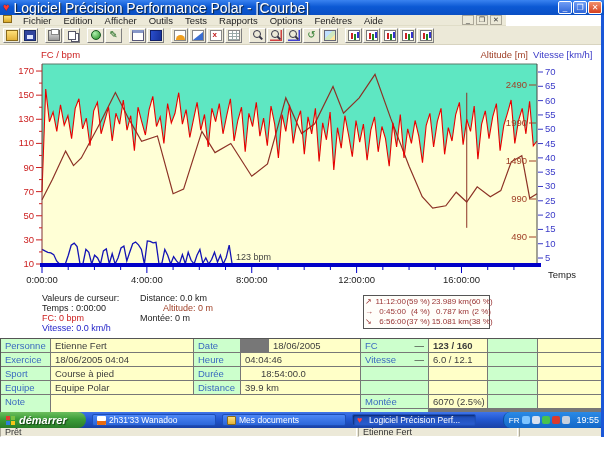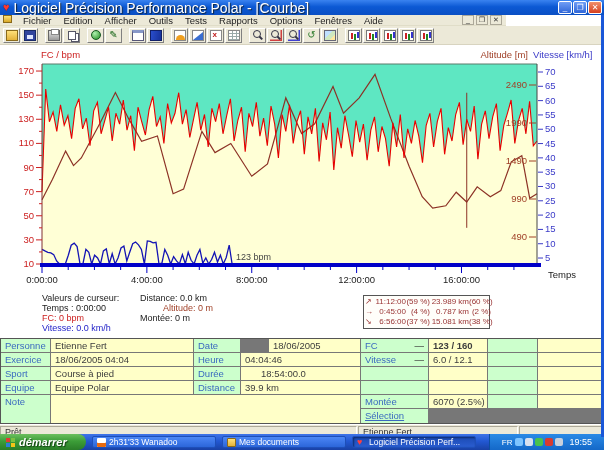--- a/index.html
+++ b/index.html
@@ -101,37 +101,37 @@
   .tcell.v{background:#ffffc8;color:#3d3d3d;}
   .tcell .dash{color:#333;}
 
   
   #statusbar{position:absolute;left:0;top:424px;width:604px;height:13px;background:#ece9d8;
     border-top:1px solid #fff;font-size:9px;color:#333;}
   .sb-panel{position:absolute;top:1px;height:11px;border:1px solid;border-color:#aca899 #fff #fff #aca899;
     padding:0 4px;line-height:10px;white-space:nowrap;}
 
   
-  #taskbar{position:absolute;left:0;top:434px;width:604px;height:16px;
+  #taskbar{position:absolute;left:0;top:412px;width:604px;height:16px;
     background:linear-gradient(#3f74e8,#2258d2 45%,#1941a5);display:flex;align-items:stretch;}
   #start-btn{width:86px;background:linear-gradient(#6cbf5e,#3c9d38 45%,#2a7d28);
     border-radius:0 8px 8px 0;display:flex;align-items:center;padding-left:6px;gap:4px;
     color:#fff;font-size:11px;font-style:italic;font-weight:bold;text-shadow:1px 1px 1px #154015;}
   .winflag{display:inline-grid;grid-template-columns:4px 4px;grid-template-rows:4px 4px;gap:1px;}
   .winflag i{display:block;}
   .task-btn{width:124px;margin-left:6px;margin-top:2px;margin-bottom:2px;border-radius:2px;
     background:linear-gradient(#4b86f5,#2c66d9);border:1px solid #1e4fb8;
     display:flex;align-items:center;gap:3px;padding:0 4px;color:#fff;font-size:8.5px;white-space:nowrap;overflow:hidden;}
   .task-btn.active{background:linear-gradient(#1c4bb4,#2a5dd0);box-shadow:inset 1px 1px 2px #0d2a70;}
   .task-ic{width:9px;height:9px;flex:0 0 9px;border-radius:1px;}
   .wanadoo-icon{background:#fff;box-shadow:inset 0 -4px #e86a10;}
   .folder-icon{background:linear-gradient(#ffe07a,#e3b23a);border:1px solid #8a6a1a;}
   .heart-icon-small{background:none;color:#ff4040;font-size:9px;line-height:9px;}
   #tray{margin-left:auto;background:linear-gradient(#2a8ae6,#1468c8);border-left:1px solid #0c4ea0;
-    display:flex;align-items:center;gap:3px;padding:0 12px;color:#fff;font-size:8px;}
+    display:flex;align-items:center;gap:3px;padding:0 5px;color:#fff;font-size:8px;border-radius:7px;}
   .tray-icon{width:8px;height:8px;border-radius:2px;}
   #clock{font-size:9px;margin-left:3px;}
 
   
   #frame-right{position:absolute;right:0;top:15px;width:3px;height:422px;background:#1a57d8;}
 </style>
 </head>
 <body>
 
 <div id="app">

